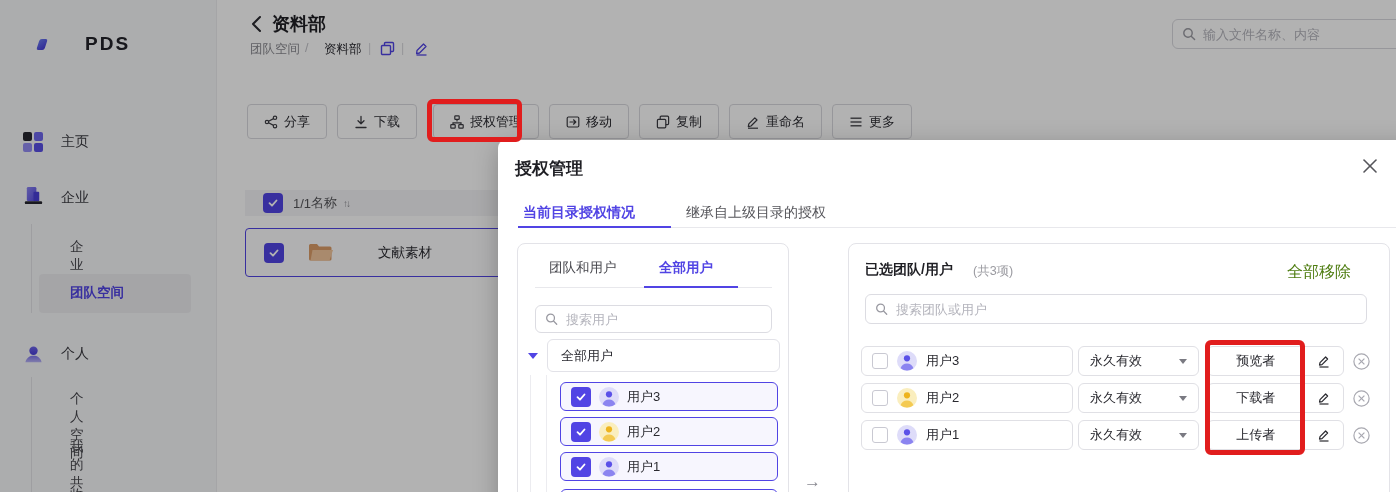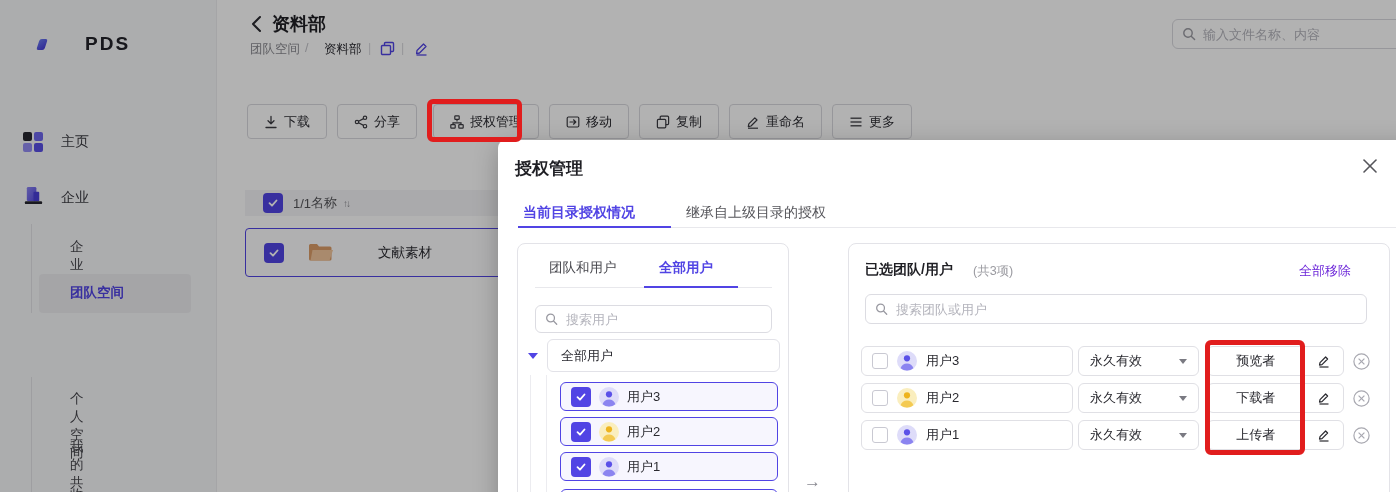--- a/index.html
+++ b/index.html
@@ -71,21 +71,21 @@
   .tree-item { border:1.5px solid #5144e4; border-radius:6px; background:#f7f6fe; display:flex; align-items:center; gap:8px; padding-left:10px; font-size:13px; color:#2a2a30; }
   .avatar { width:20px; height:20px; flex:none; }
 
   .sel-name { border:1px solid #e0e0e5; border-radius:6px; background:#fff; display:flex; align-items:center; gap:9px; padding-left:10px; font-size:13px; }
   .sel-validity { border:1px solid #e0e0e5; border-radius:6px; background:#fff; display:flex; align-items:center; justify-content:space-between; padding:0 11px; font-size:13px; }
   .caret-sm { width:0; height:0; border-left:4.5px solid transparent; border-right:4.5px solid transparent; border-top:5.5px solid #7a7a82; }
   .role-group { border:1px solid #e0e0e5; border-radius:6px; background:#fff; display:flex; }
   .role-cell { width:97px; display:flex; align-items:center; justify-content:center; font-size:13px; border-right:1px solid #e0e0e5; }
   .edit-cell { width:39px; display:flex; align-items:center; justify-content:center; }
   .remove-x { width:17px; height:17px; }
-  .link { color:#6d28d9; font-size:13px; }
+  .link { color:#4d7c0f; font-size:16px; }
   .muted { color:#9a9aa0; }
 
   .annotation { border:5px solid #e11d1d; border-radius:6px; z-index:40; pointer-events:none; }
   .arrow-transfer { color:#8a8a92; font-size:17px; }
 </style>
 </head>
 <body>
 
 <div class="abs sidebar">
   <div class="abs logo-mark"></div>
@@ -117,20 +117,37 @@
   </div>
 
   <div class="abs guide" style="top:224px; height:89px;"></div>
   <div class="abs" style="top:238px; height:18px;">
     <span class="sub-label">企业空间</span>
   </div>
   <div class="abs active-pill">
     <span class="sub-label">团队空间</span>
   </div>
 
+  <div class="abs nav-item" style="top:343px;">
+    <svg class="nav-icon" viewBox="0 0 22 22">
+      <circle cx="11" cy="7" r="4.4" fill="url(#g2)"></circle>
+      <path d="M2.5 19c1.2-4.6 4.6-6.6 8.5-6.6s7.3 2 8.5 6.6z" fill="url(#g3)"></path>
+      <defs>
+        <linearGradient id="g2" x1="0" y1="0" x2="0" y2="1">
+            <stop offset="0" stop-color="#6e64ea"></stop>
+            <stop offset="1" stop-color="#4a3fd8"></stop>
+          </linearGradient>
+        <linearGradient id="g3" x1="0" y1="0" x2="0" y2="1">
+            <stop offset="0" stop-color="#7e76ee"></stop>
+            <stop offset="1" stop-color="#b7b2f6"></stop>
+          </linearGradient>
+      </defs>
+    </svg>
+    <span class="nav-label">个人</span>
+  </div>
 
   <div class="abs guide" style="top:377px; height:115px;"></div>
   <div class="abs" style="top:390px; height:18px;">
     <span class="sub-label">个人空间</span>
   </div>
   <div class="abs" style="top:438px; height:18px;">
     <span class="sub-label">我的共享</span>
   </div>
   <div class="abs" style="top:486px; height:18px;">
     <span class="sub-label">收到的共享</span>
@@ -159,34 +176,34 @@
   <svg class="mag" width="14" height="14" viewBox="0 0 14 14">
     <circle cx="6" cy="6" r="4.2" fill="none" stroke="#9a9aa2" stroke-width="1.4"></circle>
     <line x1="9.2" y1="9.2" x2="12.6" y2="12.6" stroke="#9a9aa2" stroke-width="1.4" stroke-linecap="round"></line>
   </svg>
   <input style="padding-left: 30px;" placeholder="输入文件名称、内容">
 </div>
 
 <div class="abs toolbar">
   <div class="tbtn">
     <svg width="14" height="14" viewBox="0 0 14 14">
-      <path d="M7 1.5v7 M4 5.8 7 8.8 10 5.8" fill="none" stroke="#3c3c42" stroke-width="1.3" stroke-linecap="round" stroke-linejoin="round"></path>
-      <line x1="2" y1="12.5" x2="12" y2="12.5" stroke="#3c3c42" stroke-width="1.3" stroke-linecap="round"></line>
-    </svg>
-    <span>下载</span>
-  </div>
-  <div class="tbtn">
-    <svg width="14" height="14" viewBox="0 0 14 14">
       <circle cx="3" cy="7" r="1.7" fill="none" stroke="#3c3c42" stroke-width="1.2"></circle>
       <circle cx="11" cy="2.8" r="1.7" fill="none" stroke="#3c3c42" stroke-width="1.2"></circle>
       <circle cx="11" cy="11.2" r="1.7" fill="none" stroke="#3c3c42" stroke-width="1.2"></circle>
       <line x1="4.6" y1="6.2" x2="9.5" y2="3.6" stroke="#3c3c42" stroke-width="1.2"></line>
       <line x1="4.6" y1="7.8" x2="9.5" y2="10.4" stroke="#3c3c42" stroke-width="1.2"></line>
     </svg>
     <span>分享</span>
+  </div>
+  <div class="tbtn">
+    <svg width="14" height="14" viewBox="0 0 14 14">
+      <path d="M7 1.5v7 M4 5.8 7 8.8 10 5.8" fill="none" stroke="#3c3c42" stroke-width="1.3" stroke-linecap="round" stroke-linejoin="round"></path>
+      <line x1="2" y1="12.5" x2="12" y2="12.5" stroke="#3c3c42" stroke-width="1.3" stroke-linecap="round"></line>
+    </svg>
+    <span>下载</span>
   </div>
   <div class="tbtn" style="margin-left:6px;">
     <svg width="14" height="14" viewBox="0 0 14 14">
       <rect x="4.8" y="0.8" width="4.4" height="3.6" rx="0.7" fill="none" stroke="#3c3c42" stroke-width="1.2"></rect>
       <path d="M7 4.4v2.2 M3 9.4V7.8h8v1.6" fill="none" stroke="#3c3c42" stroke-width="1.2"></path>
       <rect x="0.8" y="9.6" width="4.4" height="3.6" rx="0.7" fill="none" stroke="#3c3c42" stroke-width="1.2"></rect>
       <rect x="8.8" y="9.6" width="4.4" height="3.6" rx="0.7" fill="none" stroke="#3c3c42" stroke-width="1.2"></rect>
     </svg>
     <span>授权管理</span>
   </div>

